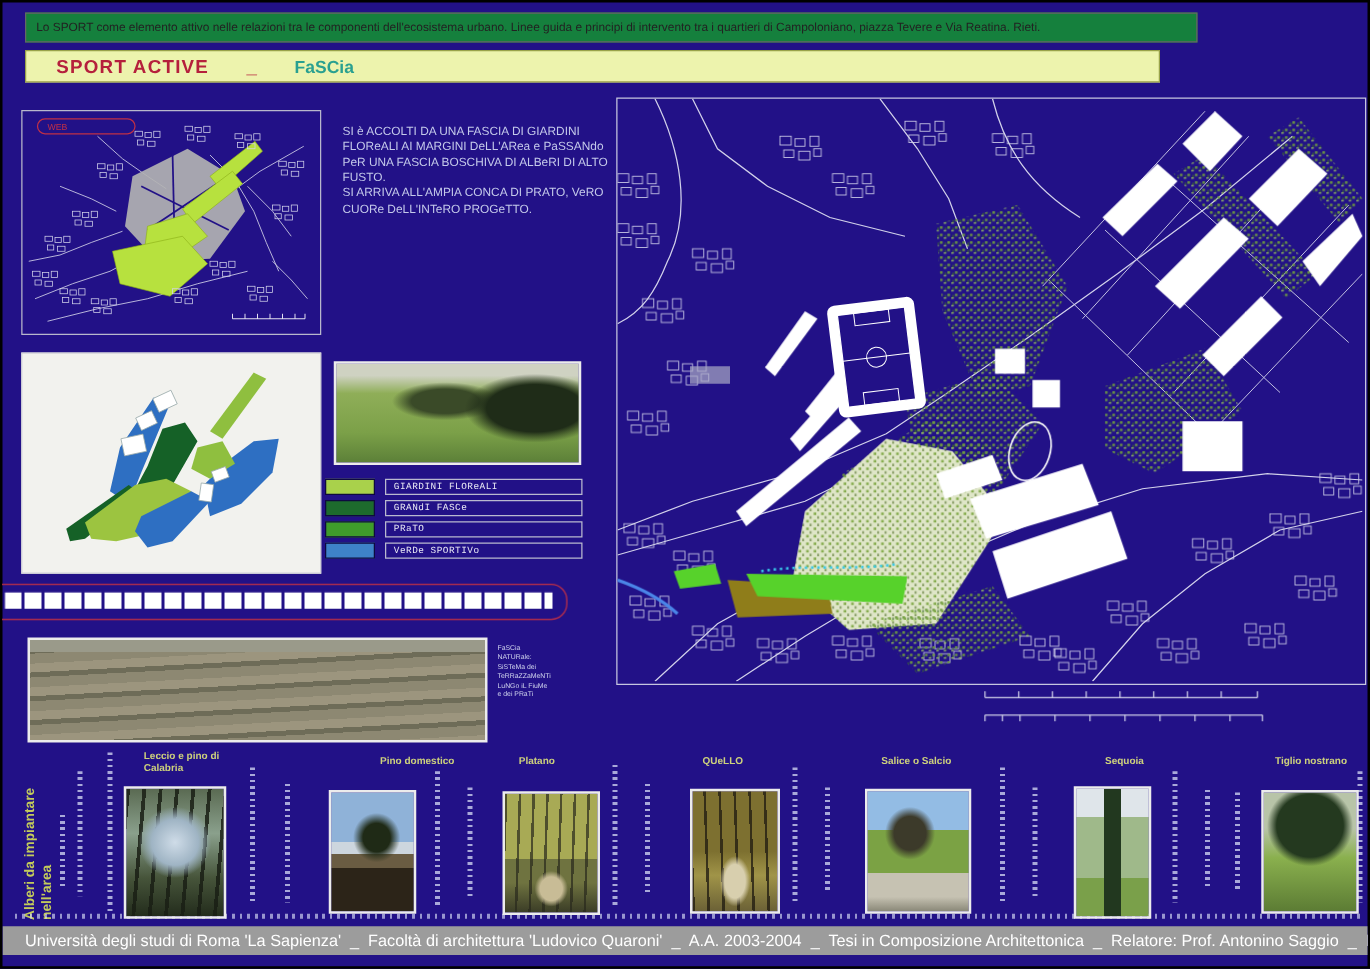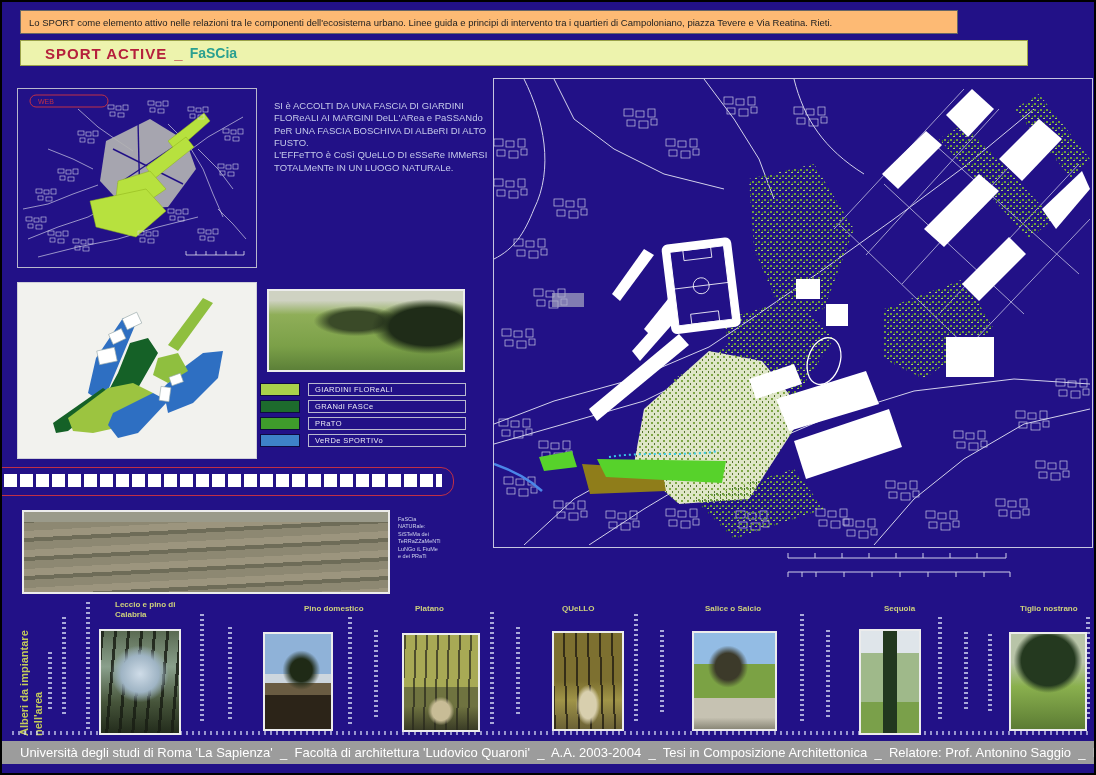--- a/index.html
+++ b/index.html
@@ -1,27 +1,27 @@
 <!DOCTYPE html>
 <html><head>
 <meta charset="utf-8">
 <style>
   html,body{margin:0;padding:0;background:#000;}
   #page{position:relative;width:1096px;height:775px;background:#221187;overflow:hidden;
         font-family:"Liberation Sans",sans-serif;border:2px solid #000;box-sizing:border-box;}
   .abs{position:absolute;}
 
   
-  #banner{left:18px;top:8px;width:938px;height:24px;background:#fdba74;border:1px solid #666;
+  #banner{left:18px;top:8px;width:938px;height:24px;background:#15803d;border:1px solid #666;
           display:flex;align-items:center;padding:0 8px;box-sizing:border-box;}
   #banner span{font-size:9.5px;color:#222;white-space:nowrap;}
 
   
-  #titlebar{left:18px;top:38px;width:1008px;height:26px;background:#edf3ad;border:1px solid #9aa24a;
-            display:flex;align-items:center;box-sizing:border-box;padding-left:24px;}
+  #titlebar{left:18px;top:38px;width:908px;height:26px;background:#edf3ad;border:1px solid #9aa24a;
+            display:flex;align-items:center;box-sizing:border-box;padding-left:24px;gap:23px;}
   #title-main{font-size:15px;font-weight:bold;color:#b5203c;letter-spacing:1px;}
   #title-sep{font-size:15px;font-weight:bold;color:#b5203c;margin:0 7px;}
   #title-accent{font-size:14px;font-weight:bold;color:#2aa090;}
 
   
   #overview-map{left:15px;top:86px;width:238px;height:178px;border:1px solid #b8b8cc;background:#221187;}
   #concept-plan{left:15px;top:280px;width:238px;height:175px;border:1px solid #cfcfd8;background:#f2f2ee;}
   #master-map{left:491px;top:76px;width:598px;height:468px;border:1px solid #c6c6e0;background:#221187;}
 
   
@@ -60,21 +60,21 @@
     linear-gradient(180deg,#dfe5ea 0 22%,#9fb98a 22% 70%,#7aa04a 70% 100%);}
   .ph7{background:
     radial-gradient(ellipse 75% 55% at 50% 28%, #24391f 0 48%, transparent 62%),
     linear-gradient(180deg,#b8c4a8 0 30%,#8ab04e 55%,#5c7c34 100%);}
 
   
   #legend{left:258px;top:381px;}
   .lg-row{display:flex;align-items:center;margin-bottom:4px;height:13px;}
   .lg-swatch{width:40px;height:13px;border:1px solid #0e0a40;box-sizing:border-box;}
   .lg-box{margin-left:8px;width:158px;height:13px;border:1px solid #b9b9cf;box-sizing:border-box;
-          display:flex;align-items:center;padding-left:6px;}
+          display:flex;align-items:center;padding-left:6px;font-family:Liberation Mono, monospace;}
   .lg-box span{font-size:7.5px;color:#e8e8f4;letter-spacing:.4px;white-space:nowrap;}
 
   
   #sep-outline{left:-26px;top:465px;width:476px;height:27px;border:1px solid #c03046;border-radius:13px;}
   #sep-squares{left:2px;top:472px;width:438px;height:13px;
     background:repeating-linear-gradient(90deg,#fff 0 13px,rgba(0,0,0,0) 13px 16px);}
 
   
   #pan-caption{left:396px;top:514px;width:64px;color:#d0d4ee;font-size:5.5px;line-height:1.35;}
 
@@ -173,21 +173,21 @@
           <line x1="198" y1="162" x2="198" y2="166"></line>
         <line x1="208" y1="162" x2="208" y2="166"></line>
           <line x1="218" y1="162" x2="218" y2="166"></line>
         <line x1="226" y1="162" x2="226" y2="166"></line>
       </g>
     </svg>
   </div>
 
   <div class="abs" id="desc">
     <div>SI è ACCOLTI  DA UNA FASCIA DI GIARDINI FLOReALI AI MARGINI DeLL'ARea e PaSSANdo PeR UNA FASCIA BOSCHIVA DI ALBeRI DI ALTO FUSTO.</div>
-    <div>L'EFFeTTO è CoSì QUeLLO DI eSSeRe IMMeRSI TOTALMeNTe IN UN LUOGO NATURALe.</div>
+    <div class="gap">SI  ARRIVA ALL'AMPIA CONCA DI PRATO, VeRO CUORe DeLL'INTeRO PROGeTTO.</div>
   </div>
 
   <div class="abs" id="concept-plan">
     <svg width="236" height="173" viewBox="0 0 236 173">
       <rect x="0" y="0" width="236" height="173" fill="#f2f2ee"></rect>
       <polygon points="150,62 185,15 195,20 160,68" fill="#8fbf3f"></polygon>
       <polygon points="185,70 205,68 200,95 175,120 150,130 145,105 165,85" fill="#2e6fc2"></polygon>
       <polygon points="78,75 105,35 118,40 95,95 85,120 70,110" fill="#2e6fc2"></polygon>
       <polygon points="112,60 130,55 140,70 120,105 95,130 85,118 100,90" fill="#156127"></polygon>
       <polygon points="140,75 160,70 170,88 150,100 135,92" fill="#8fbf3f"></polygon>

